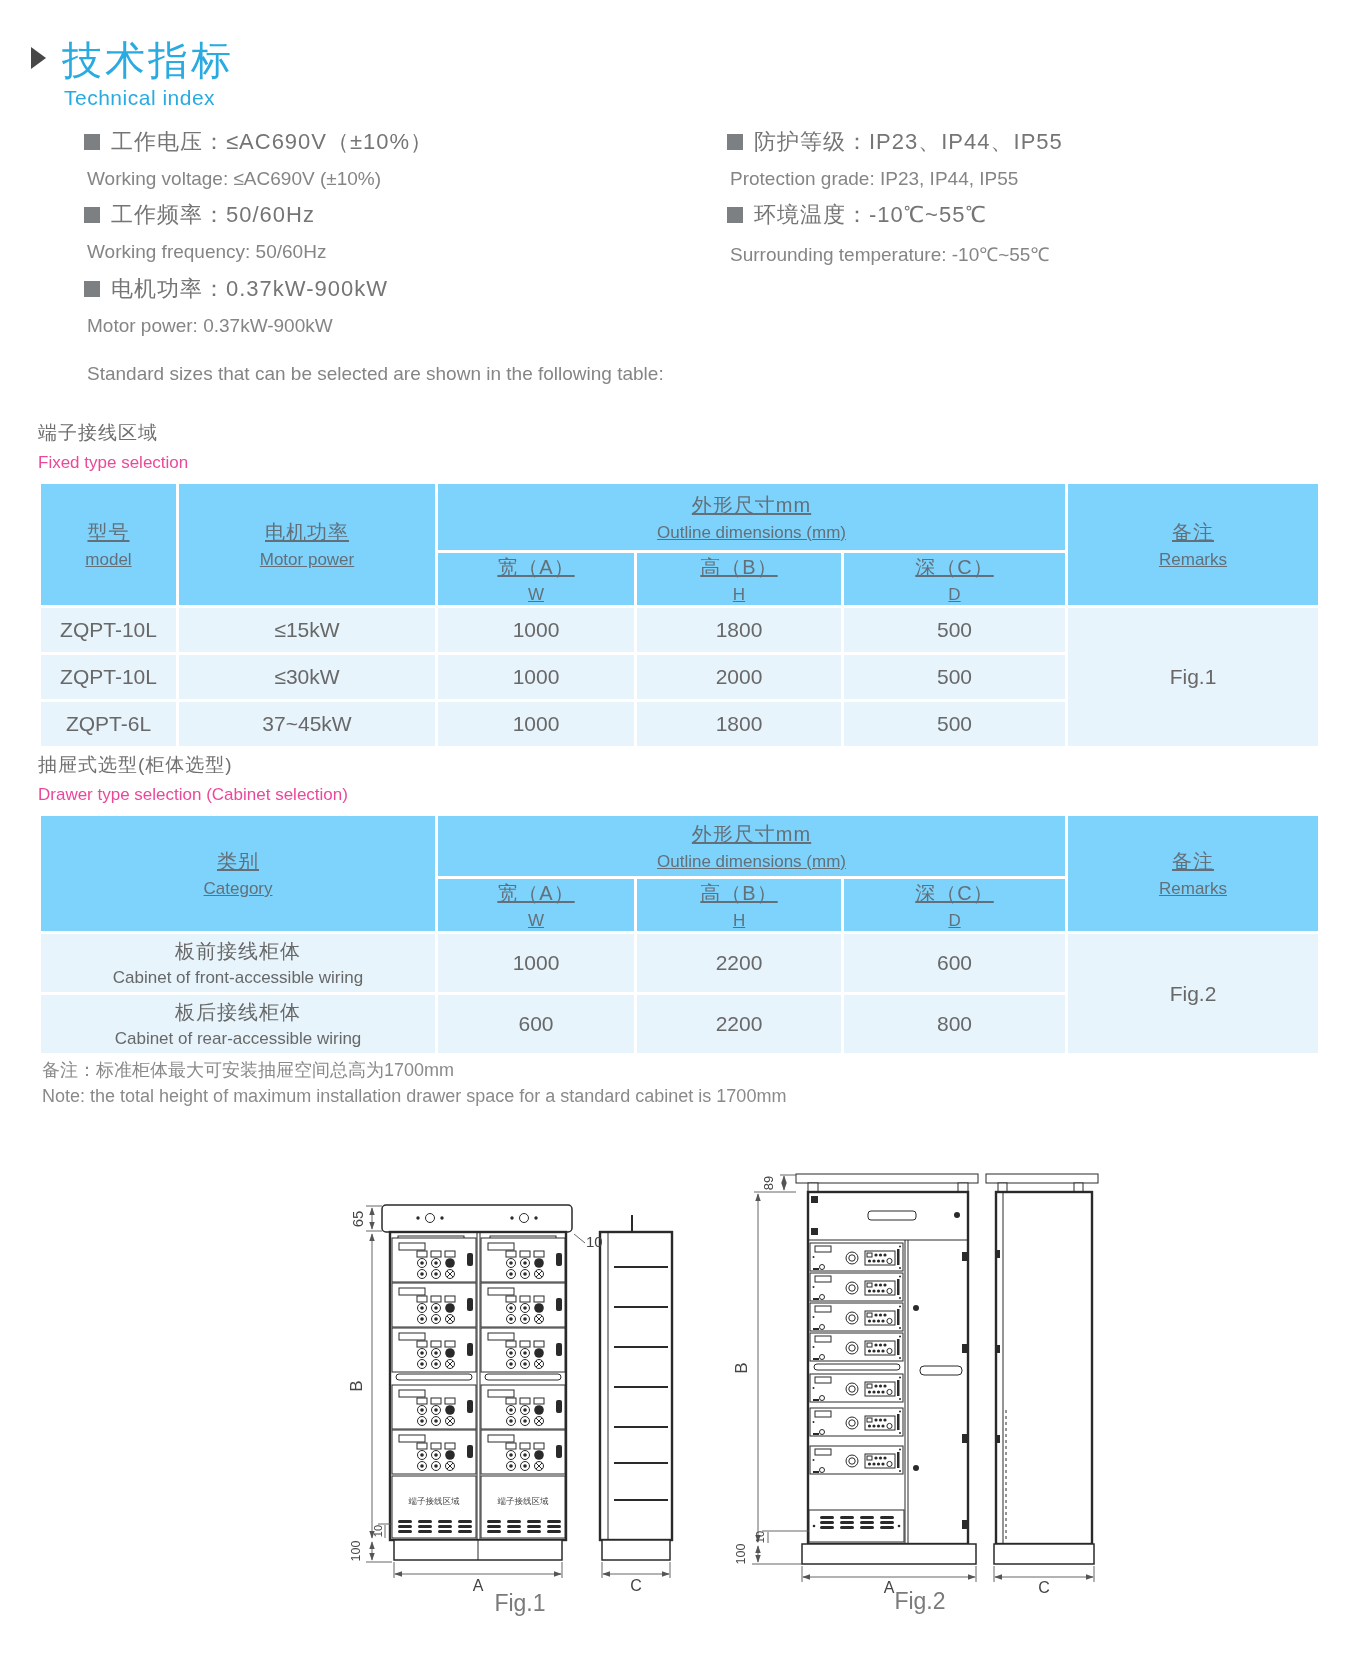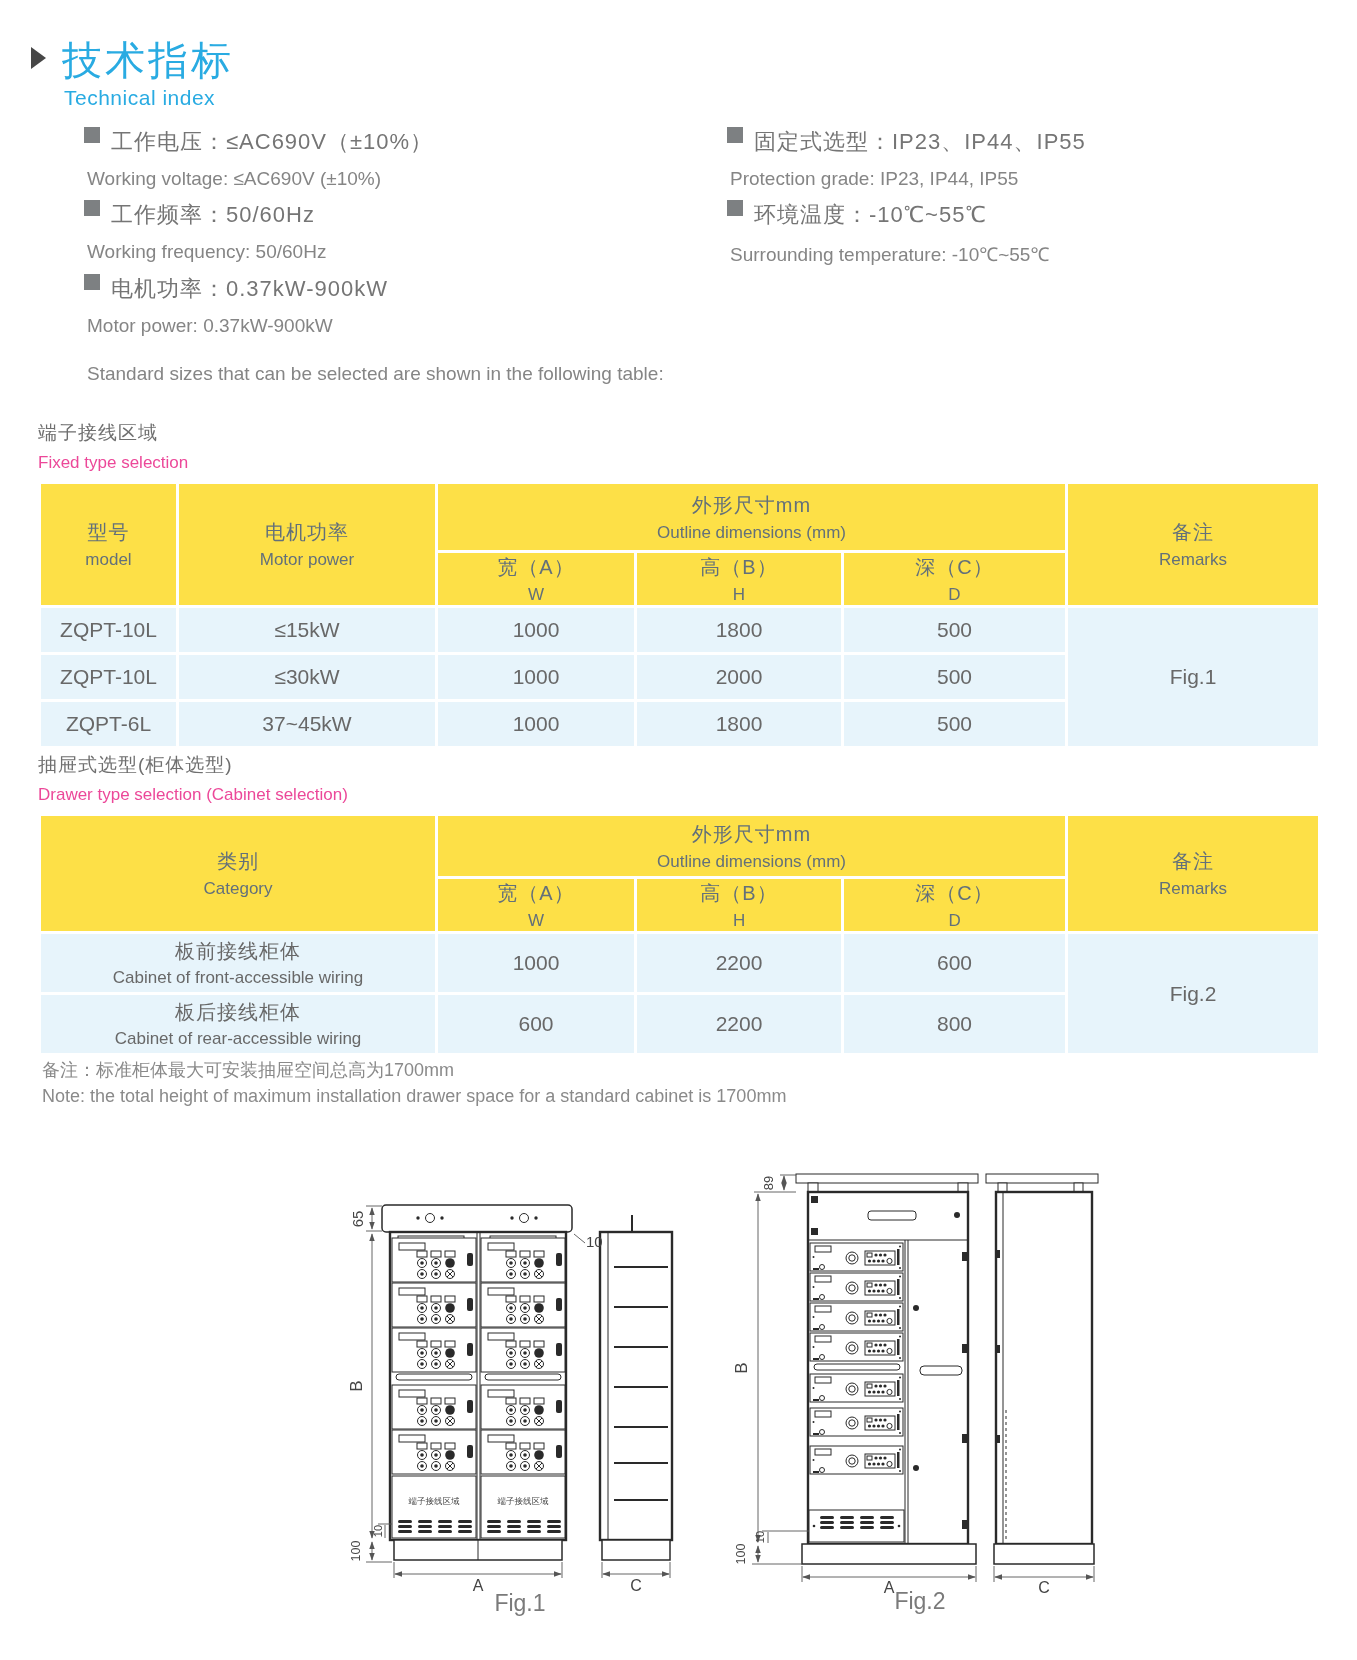--- a/index.html
+++ b/index.html
@@ -3,30 +3,30 @@
 <meta charset="utf-8">
 <style>
   html,body{margin:0;padding:0;background:#fff;}
   body{width:1357px;height:1660px;position:relative;font-family:"Liberation Sans",sans-serif;color:#666;overflow:hidden;}
   .abs{position:absolute;}
   
   .tri{width:0;height:0;border-left:15px solid #474747;border-top:11px solid transparent;border-bottom:11px solid transparent;}
   .ttl-zh{color:#29abe2;font-size:40px;letter-spacing:3px;}
   .ttl-en{color:#29abe2;font-size:21px;letter-spacing:.5px;}
   
-  .spec .zh{font-size:22px;color:#757575;letter-spacing:1px;display:flex;padding-left:24px;}
+  .spec .zh{font-size:22px;color:#757575;letter-spacing:1px;display:flex;align-items:center;padding-left:24px;}
   .spec .en{font-size:19px;color:#858585;margin-top:11px;margin-left:27px;}
   .bullet{display:inline-block;width:16px;height:16px;background:#7d8082;margin-right:11px;flex:0 0 auto;}
   
   .sec-zh{font-size:19px;color:#6f6f6f;letter-spacing:1px;}
   .sec-en{font-size:17px;color:#ec4899;margin-top:7px;}
   
   table{border-collapse:separate;border-spacing:3px;table-layout:fixed;position:absolute;}
   th,td{text-align:center;vertical-align:middle;font-weight:normal;padding:0;}
-  .hd{background:#fde047;color:#63707a;}
+  .hd{background:#7dd3fc;color:#63707a;text-decoration:underline;}
   .cd{background:#e7f4fb;color:#686868;font-size:21px;}
   .hzh{font-size:20px;letter-spacing:1px;}
   .hen{font-size:17px;margin-top:4px;}
   .czh{font-size:20px;letter-spacing:1px;}
   .cen{font-size:17px;margin-top:3px;}
   
   .note{font-size:18px;color:#8a8a8a;}
   
   .figcap{font-size:23px;color:#7a7a7a;text-align:center;}
   
@@ -66,21 +66,21 @@
 <div class="abs spec" style="left:60px;top:274px;">
   <div class="zh">
       <span class="bullet"></span>
       <span>电机功率：0.37kW-900kW</span>
     </div>
   <div class="en">Motor power: 0.37kW-900kW</div>
 </div>
 <div class="abs spec" style="left:703px;top:127px;">
   <div class="zh">
       <span class="bullet"></span>
-      <span>固定式选型：IP23、IP44、IP55</span>
+      <span>防护等级：IP23、IP44、IP55</span>
     </div>
   <div class="en">Protection grade: IP23, IP44, IP55</div>
 </div>
 <div class="abs spec" style="left:703px;top:200px;">
   <div class="zh">
       <span class="bullet"></span>
       <span>环境温度：-10℃~55℃</span>
     </div>
   <div class="en">Surrounding temperature: -10℃~55℃</div>
 </div>

